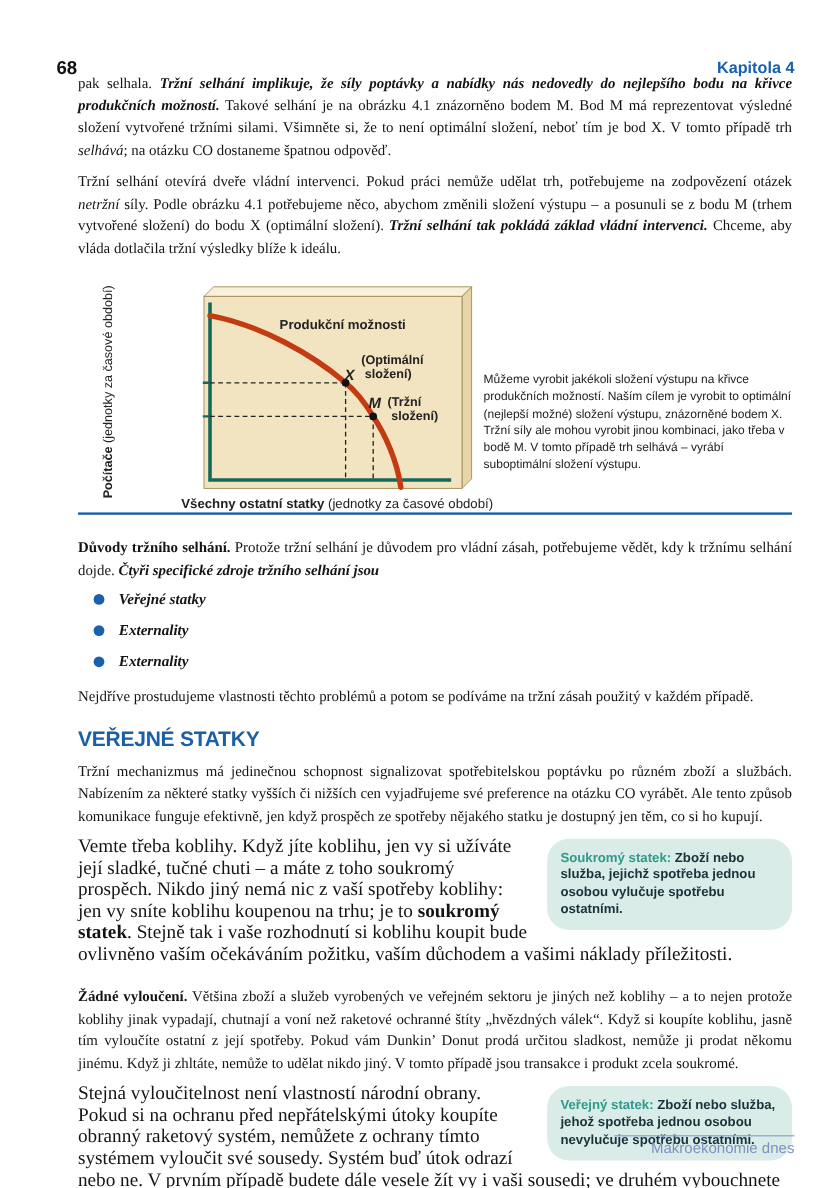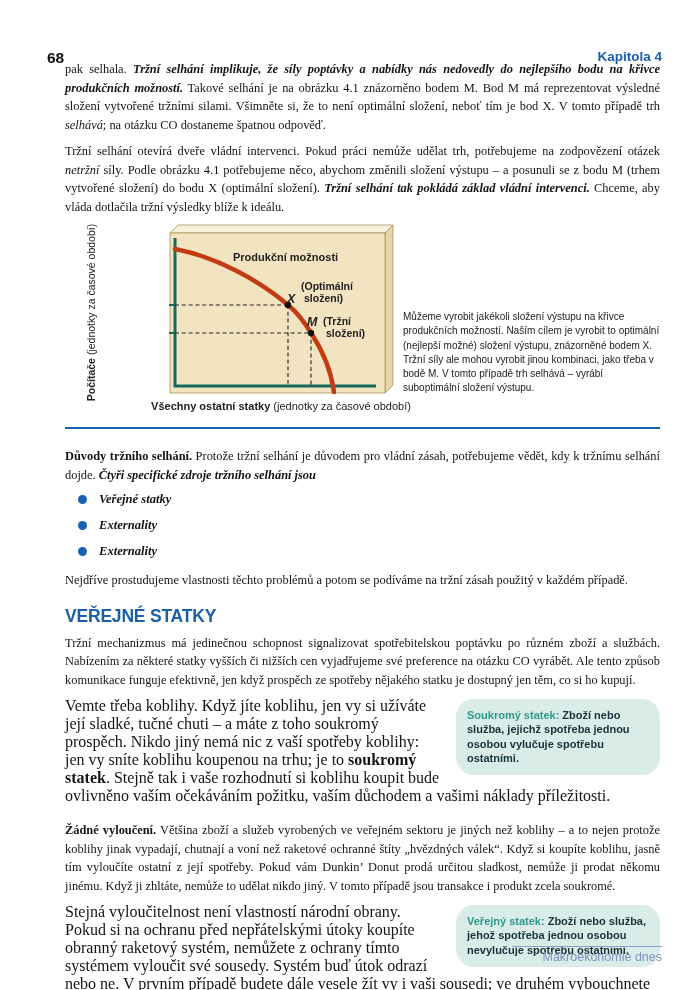--- a/index.html
+++ b/index.html
@@ -14,21 +14,21 @@
   .chapter{color:#1961ac;font-size:13.5px;font-weight:600;}
 
   
   .content{position:absolute;left:65px;top:60px;width:595px;}
   p.body{font-size:12.4px;line-height:18.5px;text-align:justify;margin:0 0 8px 0;}
   .st-b{font-weight:bold;}
   .st-i{font-style:italic;}
 
   
   .fig{position:relative;height:198px;margin:8px 0 0 0;}
-  .chart{position:absolute;left:10px;top:0;width:330px;height:196px;}
+  .chart{position:absolute;left:10px;top:14px;width:330px;height:196px;}
   .chart svg{position:absolute;left:0;top:0;}
   .chart .lbl{position:absolute;font-family:"Liberation Sans", sans-serif;color:#222;}
   .curve-label{left:158px;top:27px;font-size:11px;font-weight:bold;}
   .pt-letter{font-family:"Liberation Serif", serif;font-style:italic;font-weight:bold;
              font-size:12.5px;color:#111;}
   .ptX{left:212px;top:68px;}
   .ptXl1{left:226px;top:56px;font-size:10.5px;font-weight:bold;}
   .ptXl2{left:229px;top:68px;font-size:10.5px;font-weight:bold;}
   .ptM{left:232px;top:91px;}
   .ptMl1{left:248px;top:91px;font-size:10.5px;font-weight:bold;}

